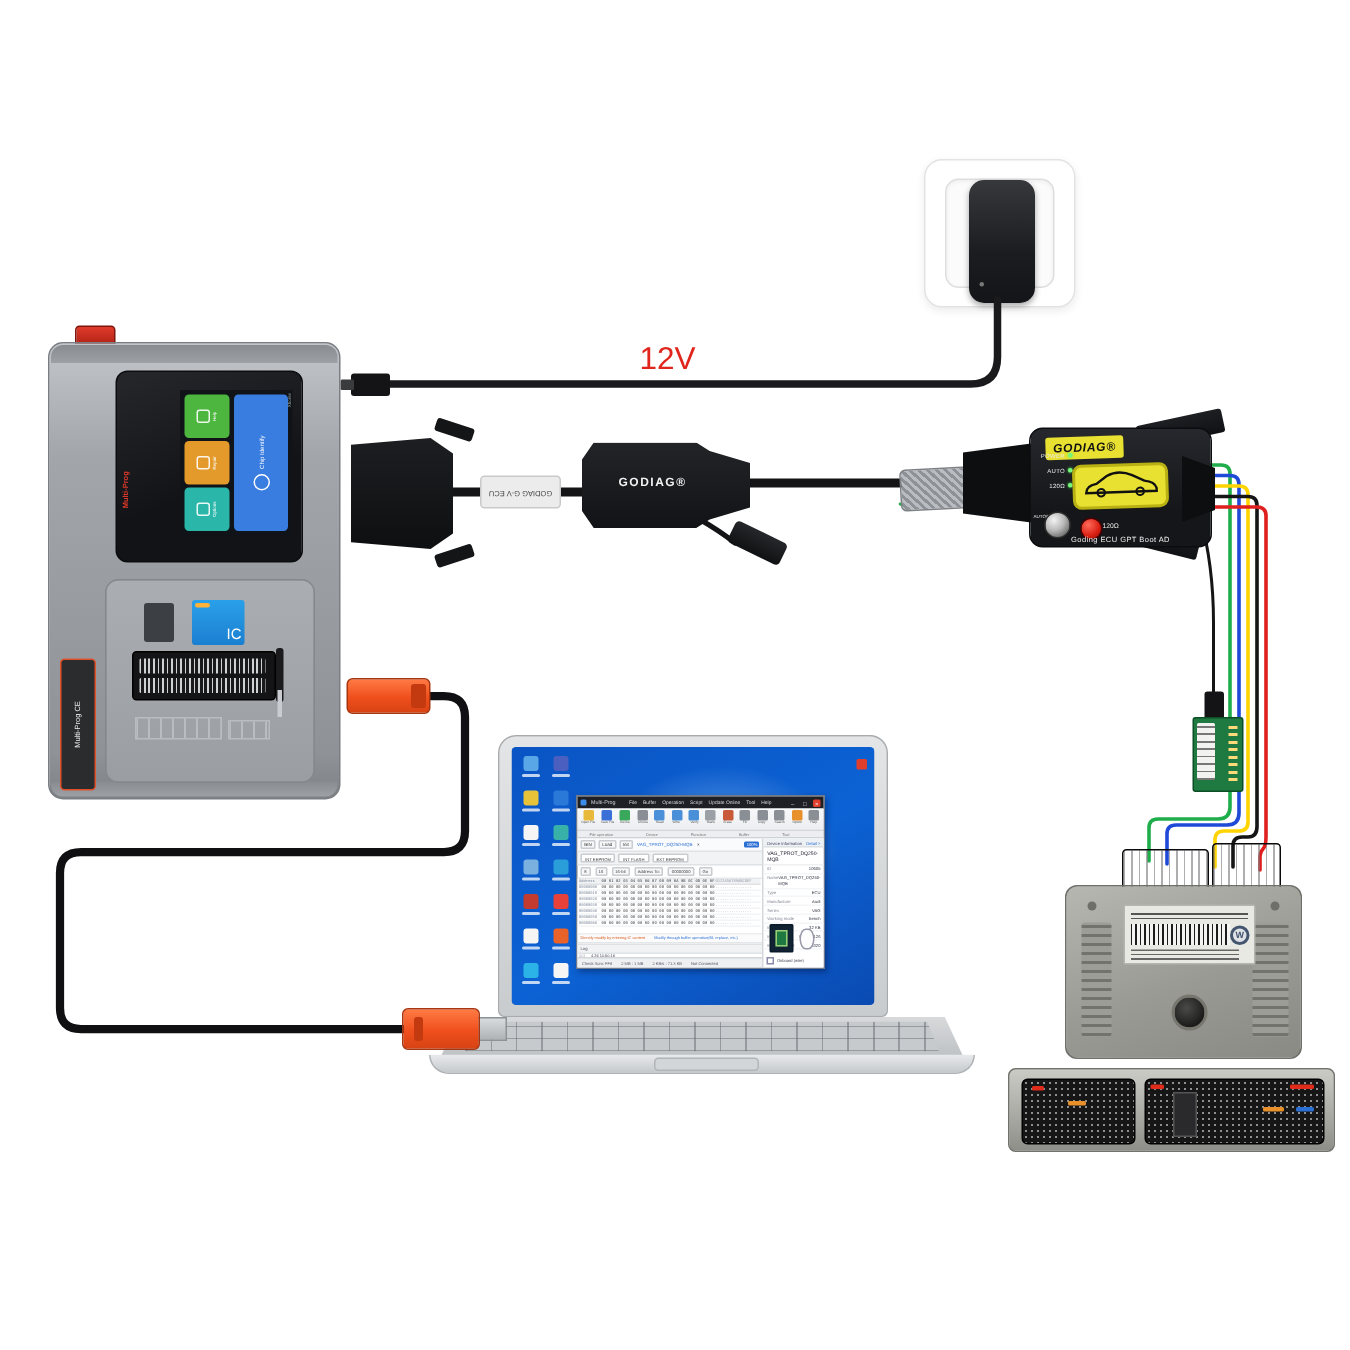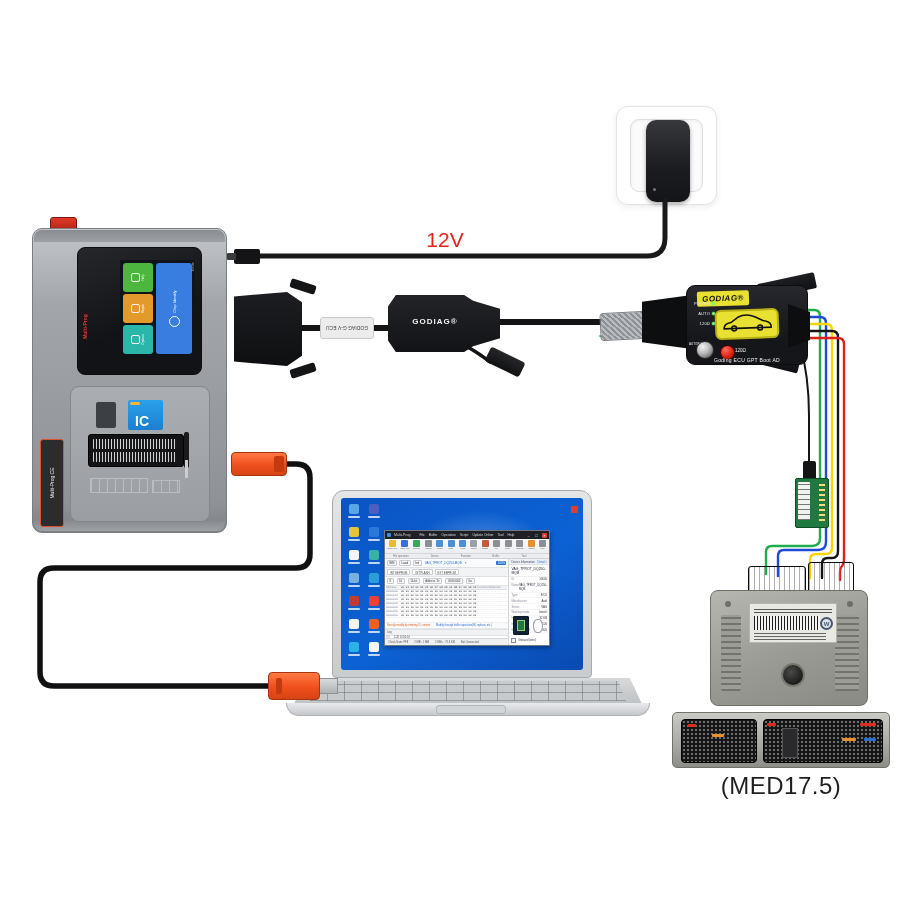--- a/index.html
+++ b/index.html
@@ -198,21 +198,21 @@
       <span class="gear"></span>
       <span>Chip Identify</span>
     </div>
     <div style="position:absolute;right:2px;bottom:0;color:#9aa;font-size:3px;">Xhorse</div>
   </div>
   <div class="abs rotl" style="left:68px;top:322px;width:36px;height:9px;text-align:center;color:#e0392b;font-size:5px;font-weight:bold;">Multi-Prog</div>
 
   <div class="abs panel2" style="left:70px;top:386px;width:140px;height:136px;"></div>
   <div class="abs sticker-dark" style="left:96px;top:402px;width:20px;height:26px;"></div>
   <div class="abs sticker-ic" style="left:128px;top:400px;width:35px;height:30px;">
-    <div style="position:absolute;right:14px;bottom:1px;font-weight:bold;font-size:14px;">IC</div>
+    <div style="position:absolute;right:2px;bottom:1px;font-weight:normal;font-size:10px;">IC</div>
     <div style="position:absolute;left:2px;top:2px;width:10px;height:3px;background:#ffb23a;border-radius:2px;"></div>
   </div>
   <div class="abs zif" style="left:88px;top:434px;width:96px;height:33px;">
     <div class="zifrow" style="position:absolute;left:4px;top:4px;right:6px;height:10px;"></div>
     <div class="zifrow" style="position:absolute;left:4px;bottom:4px;right:6px;height:10px;"></div>
   </div>
   <div class="abs" style="left:184px;top:432px;width:5px;height:36px;background:#1b1b1d;border-radius:2px;"></div>
   <div class="abs" style="left:185px;top:460px;width:2.5px;height:18px;background:#c9ccd0;"></div>
   <div class="abs engrave" style="left:90px;top:478px;width:58px;height:15px;"></div>
   <div class="abs engrave" style="left:152px;top:480px;width:28px;height:13px;"></div>
@@ -302,21 +302,20 @@
       <div class="pinmark" style="left:30px;top:14px;width:12px;background:#e8902a;"></div>
     </div>
     <div class="abs pinfield" style="left:90px;top:6px;width:120px;height:44px;">
       <div class="pinmark" style="left:3px;top:3px;width:9px;background:#e02a1a;"></div>
       <div class="pinmark" style="right:6px;top:3px;width:16px;background:#e02a1a;"></div>
       <div class="pinmark" style="right:26px;top:18px;width:14px;background:#e8902a;"></div>
       <div class="pinmark" style="right:6px;top:18px;width:12px;background:#2a6fd4;"></div>
       <div class="abs" style="left:18px;top:8px;width:16px;height:30px;background:#2a2a2c;border:1px solid #555;"></div>
     </div>
   </div>
-  <div class="abs caption" style="left:672px;top:772px;width:218px;text-align:center;">(MED17.5)</div>
 
   <div class="abs lapscreen" style="left:332px;top:490px;width:260px;height:188px;"></div>
   <div class="abs display" style="left:341px;top:498px;width:242px;height:172px;">
     <div class="deskicons" id="desk-icons" style="position:absolute;left:3px;top:4px;">
         <div>
           <div class="dicon" style="background: rgb(90, 167, 232);"></div>
           <div class="dicon-label"></div>
         </div>
         <div>
           <div class="dicon" style="background: rgb(232, 195, 58);"></div>

